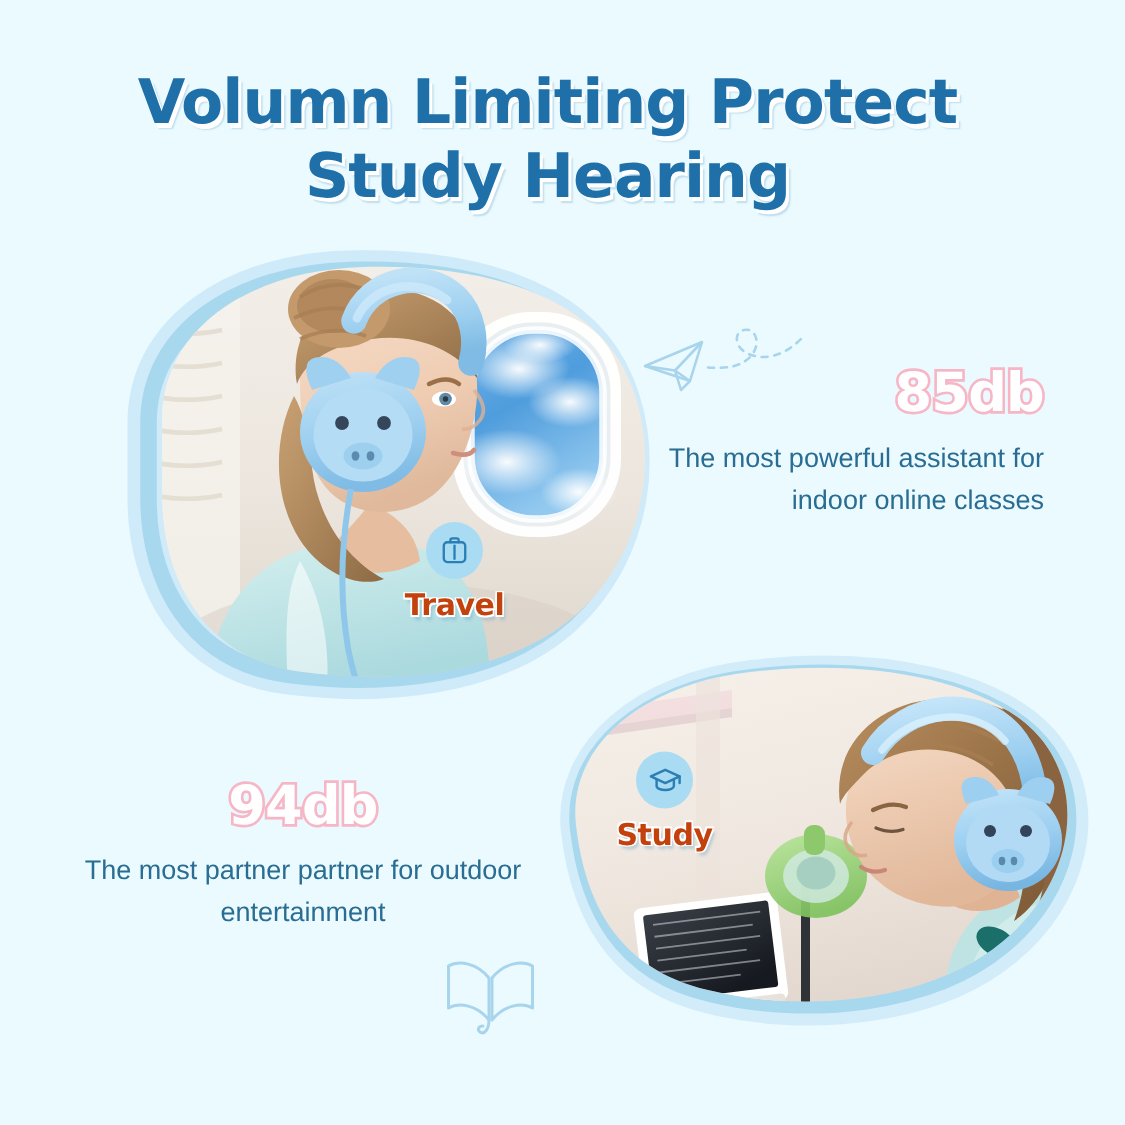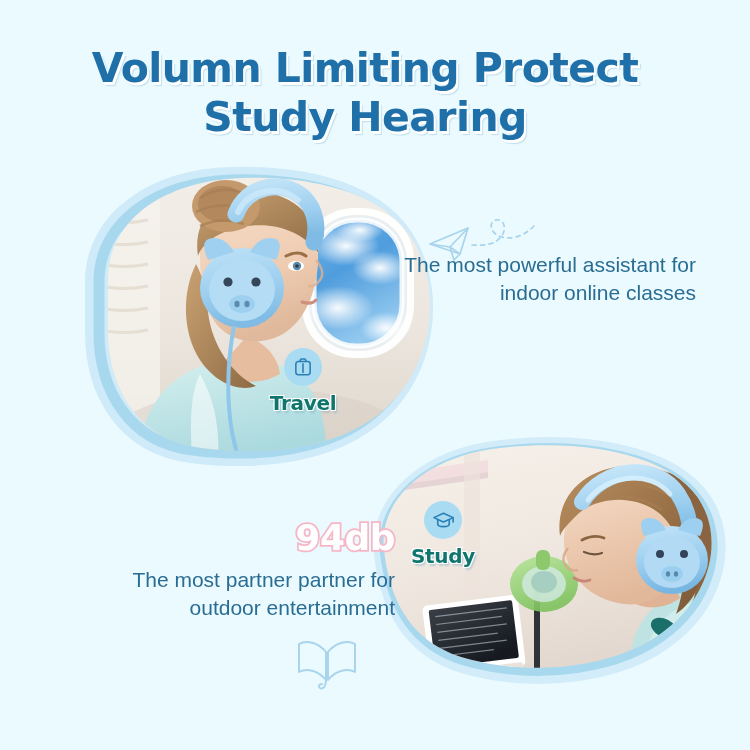--- a/index.html
+++ b/index.html
@@ -34,47 +34,47 @@
   .badge .circ{
     width:38px;height:38px;border-radius:50%;
     background:#a9dcf2;
     display:flex;align-items:center;justify-content:center;
     margin:0 auto;
   }
   .badge .blabel{
     margin-top:5px;
     font-family:"DejaVu Sans","Liberation Sans",sans-serif;
     font-weight:bold;font-size:20px;letter-spacing:-0.3px;
-    color:#0f766e;
+    color:#c2410c;
     text-shadow:1px 1px 0 #fff,-1px 1px 0 #fff,1px -1px 0 #fff,-1px -1px 0 #fff,2px 3px 2px rgba(120,170,200,.45);
   }
   .badge-travel{left:253px;top:348px;width:100px;}
   .badge-study{left:393px;top:487px;width:100px;}
 
   
   .block{position:absolute;}
   .db{
     font-family:"DejaVu Sans","Liberation Sans",sans-serif;
     font-weight:bold;
     font-size:36px;
     line-height:40px;
     letter-spacing:-0.5px;
     color:#ffffff;
     -webkit-text-stroke:3.5px #f6b6c6;
     paint-order:stroke fill;
   }
   .desc{
     font-family:"Liberation Sans","DejaVu Sans",sans-serif;
-    font-size:21px;
+    font-size:18px;
     line-height:28px;
     color:#2a6d93;
     margin-top:8px;
   }
   .block-85{left:400px;top:243px;width:296px;text-align:right;}
-  .block-94{left:54px;top:518px;width:296px;text-align:right;margin-left:45px;}
+  .block-94{left:54px;top:518px;width:296px;text-align:center;}
 
   
   .deco{position:absolute;}
   .deco-plane{left:420px;top:212px;}
   .deco-book{left:292px;top:636px;}
 </style>
 </head>
 <body>
 
 <div class="stage">
@@ -321,20 +321,21 @@
           <path d="M12 4.4 22 9l-10 4.6L2 9z" fill="none" stroke="#2b7fb5" stroke-width="1.7" stroke-linejoin="round"></path>
           <path d="M6 11.2v4.4c0 1.6 2.7 2.8 6 2.8s6-1.2 6-2.8v-4.4" fill="none" stroke="#2b7fb5" stroke-width="1.7" stroke-linecap="round"></path>
           <path d="M22 9v4.6" fill="none" stroke="#2b7fb5" stroke-width="1.7" stroke-linecap="round"></path>
         </svg>
       </div>
       <div class="blabel">Study</div>
     </div>
   </div>
 
   <div class="block block-85">
+    <div class="db">85db</div>
     <div class="desc">The most powerful assistant for indoor online classes</div>
   </div>
 
   <div class="block block-94">
     <div class="db">94db</div>
     <div class="desc">The most partner partner for outdoor entertainment</div>
   </div>
 
   <div class="deco deco-plane">
     <svg width="120" height="66" viewBox="0 0 120 66">

